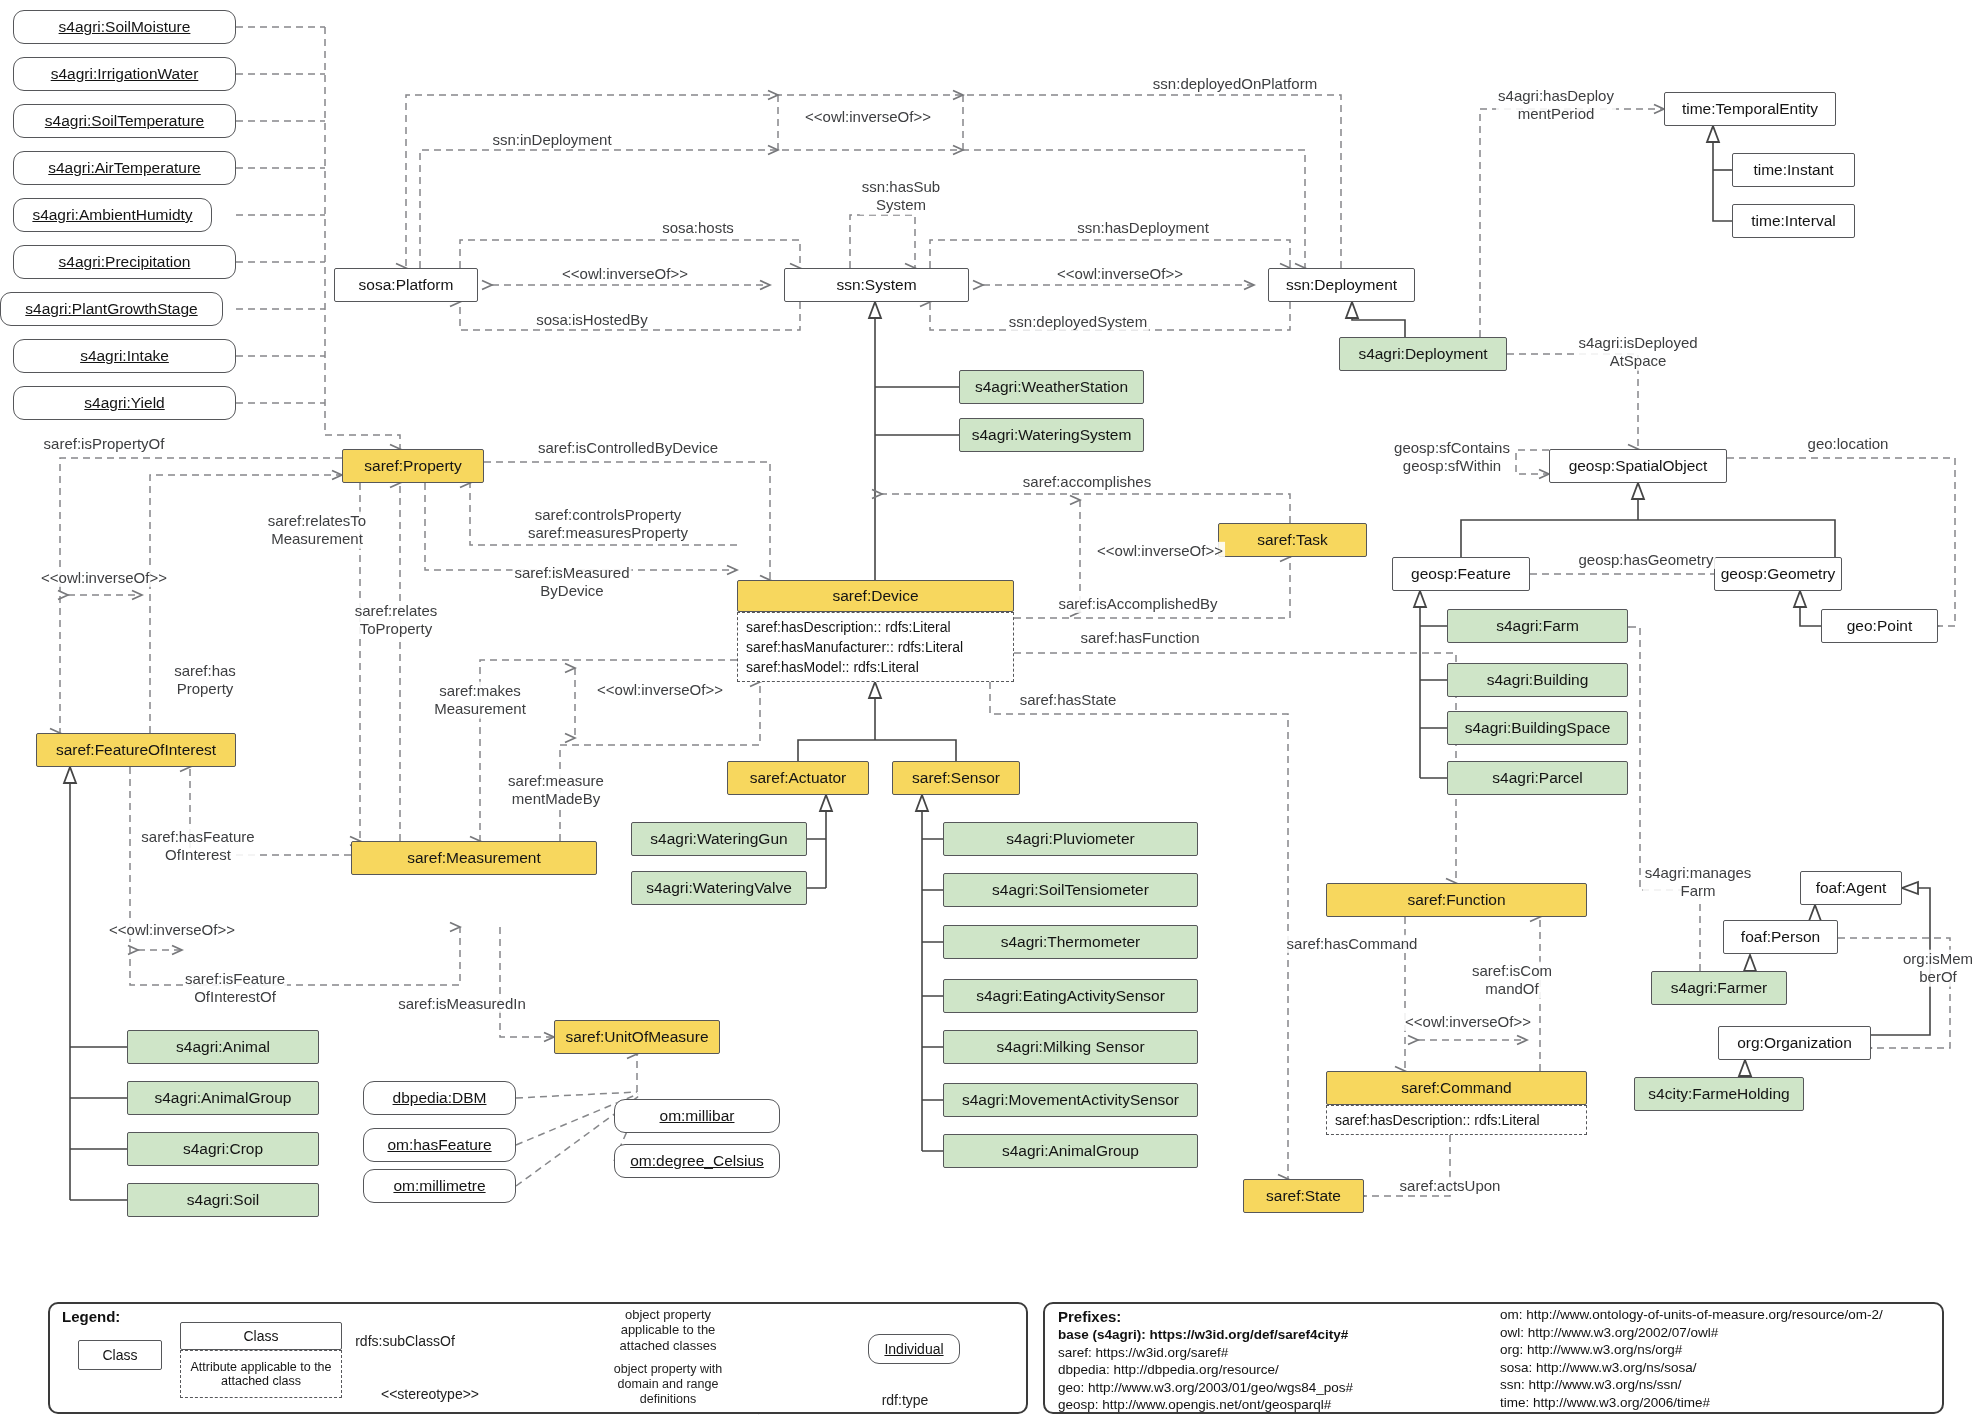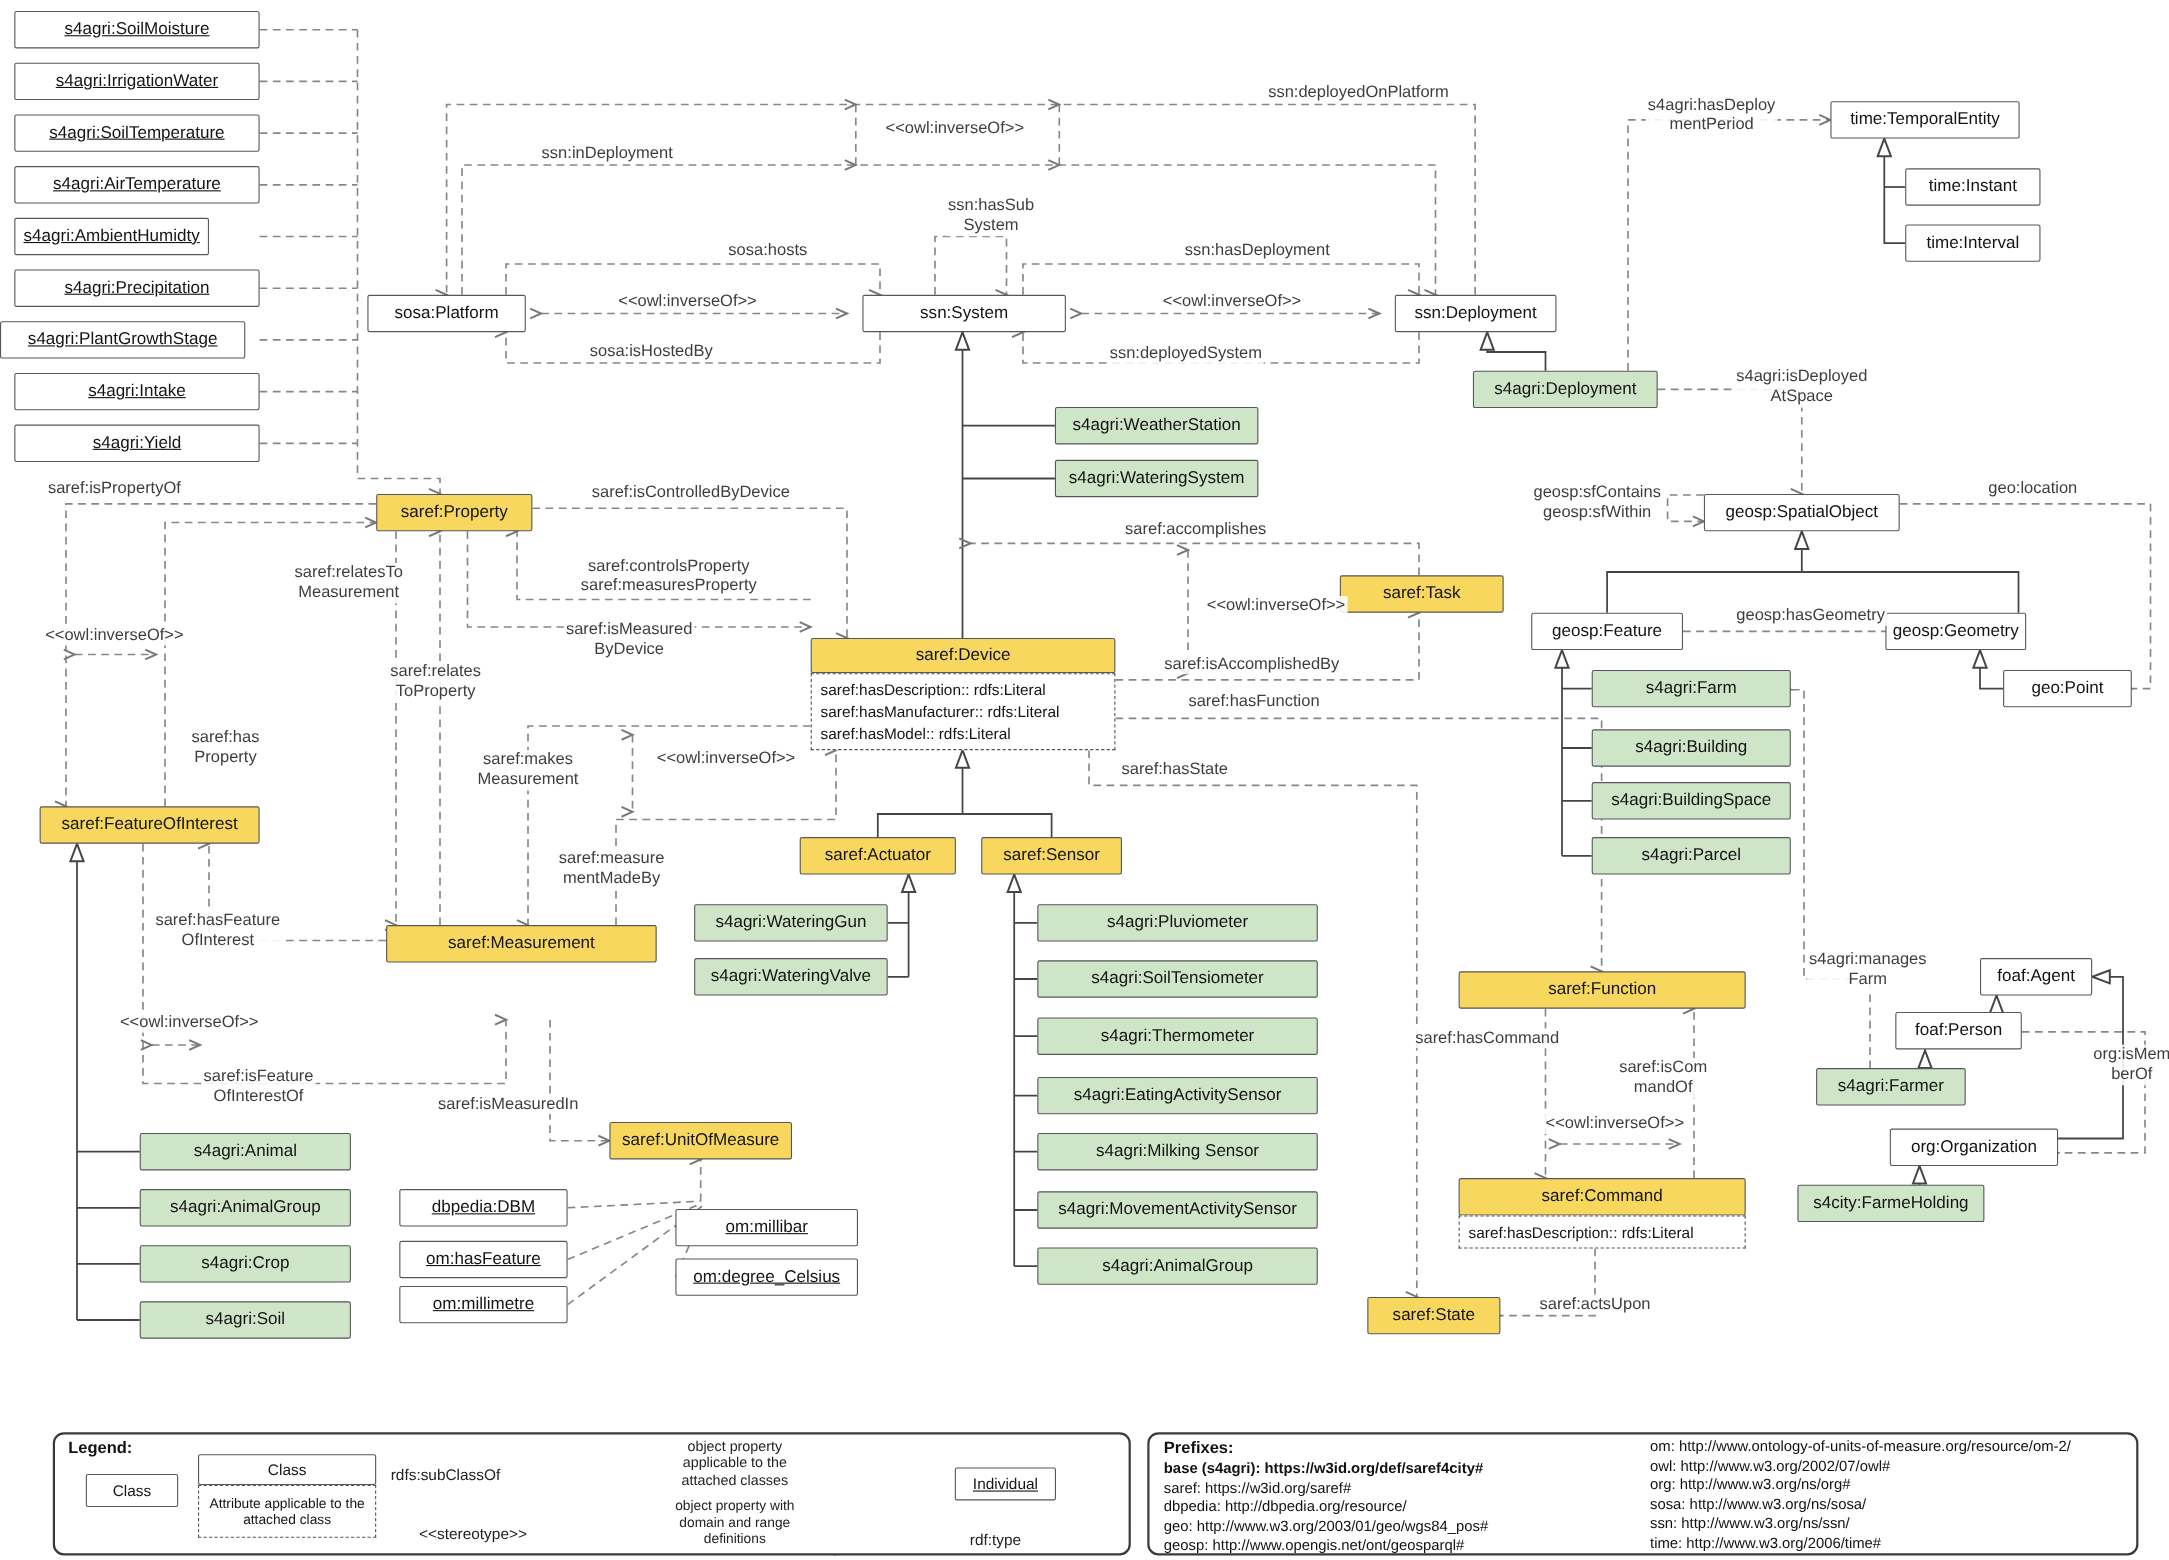--- a/index.html
+++ b/index.html
@@ -4,21 +4,21 @@
 <style>
   * { margin:0; padding:0; box-sizing:border-box; }
   html,body { background:#ffffff; font-family:"Liberation Sans", sans-serif; }
   .canvas { position:relative; width:1972px; height:1418px; background:#fff; overflow:hidden; }
   svg.wires { position:absolute; left:0; top:0; z-index:1; }
   .box { position:absolute; display:flex; align-items:center; justify-content:center;
          border:1.6px solid #56575a; background:#fff; font-size:15.5px; color:#141414;
          text-align:center; line-height:1.05; z-index:2; border-radius:2px; }
   .box.yellow { background:#f7d75e; }
   .box.green  { background:#cfe5c8; }
-  .box.ind    { text-decoration:underline; }
+  .box.ind    { text-decoration:underline;border-radius:11px; }
   .attrs { position:absolute; border:1.5px dashed #56575a; background:#fff; z-index:2;
            font-size:14px; color:#141414; display:flex; flex-direction:column;
            justify-content:space-evenly; align-items:flex-start; padding:2px 8px; }
   .elabel { position:absolute; transform:translate(-50%,-50%); font-size:15px; color:#3d3e40;
             text-align:center; white-space:pre-line; z-index:3; line-height:1.22;
             background:rgba(255,255,255,.88); padding:0 2px; }
   .panel { position:absolute; border:2px solid #3a3a3a; border-radius:10px; background:#fff; z-index:2; }
   .ptitle { position:absolute; font-size:15px; font-weight:bold; color:#111; z-index:3; }
   .ltext { position:absolute; font-size:13px; color:#222; z-index:3; text-align:center;
            white-space:pre-line; transform:translate(-50%,-50%); line-height:1.18; }
@@ -126,21 +126,21 @@
     <path stroke="#86878a" stroke-width="1.5" stroke-dasharray="7 5" d="M512,1394 H592" marker-end="url(#mArr)"></path>
     <path stroke="#454545" stroke-width="1.6" d="M572,1409 H768" marker-end="url(#mArrD)"></path>
     <path stroke="#86878a" stroke-width="1.5" stroke-dasharray="7 5" d="M950,1400 H1012" marker-end="url(#mArr)"></path>
   </g>
 </svg>
 
 <div class="box ind" style="left:13px;top:10px;width:223px;height:34px">s4agri:SoilMoisture</div>
 <div class="box ind" style="left:13px;top:57px;width:223px;height:34px">s4agri:IrrigationWater</div>
 <div class="box ind" style="left:13px;top:104px;width:223px;height:34px">s4agri:SoilTemperature</div>
 <div class="box ind" style="left:13px;top:151px;width:223px;height:34px">s4agri:AirTemperature</div>
-<div class="box ind" style="left:13px;top:198px;width:177px;height:34px">s4agri:AmbientHumidty</div>
+<div class="box ind" style="left:13px;top:198px;width:199px;height:34px">s4agri:AmbientHumidty</div>
 <div class="box ind" style="left:13px;top:245px;width:223px;height:34px">s4agri:Precipitation</div>
 <div class="box ind" style="left:0;top:292px;width:223px;height:34px">s4agri:PlantGrowthStage</div>
 <div class="box ind" style="left:13px;top:339px;width:223px;height:34px">s4agri:Intake</div>
 <div class="box ind" style="left:13px;top:386px;width:223px;height:34px">s4agri:Yield</div>
 
 <div class="box" style="left:334px;top:268px;width:144px;height:34px">sosa:Platform</div>
 <div class="box" style="left:784px;top:268px;width:185px;height:34px">ssn:System</div>
 <div class="box" style="left:1268px;top:268px;width:147px;height:34px">ssn:Deployment</div>
 <div class="box green" style="left:1339px;top:337px;width:168px;height:34px">s4agri:Deployment</div>
 <div class="box" style="left:1664px;top:92px;width:172px;height:34px">time:TemporalEntity</div>

